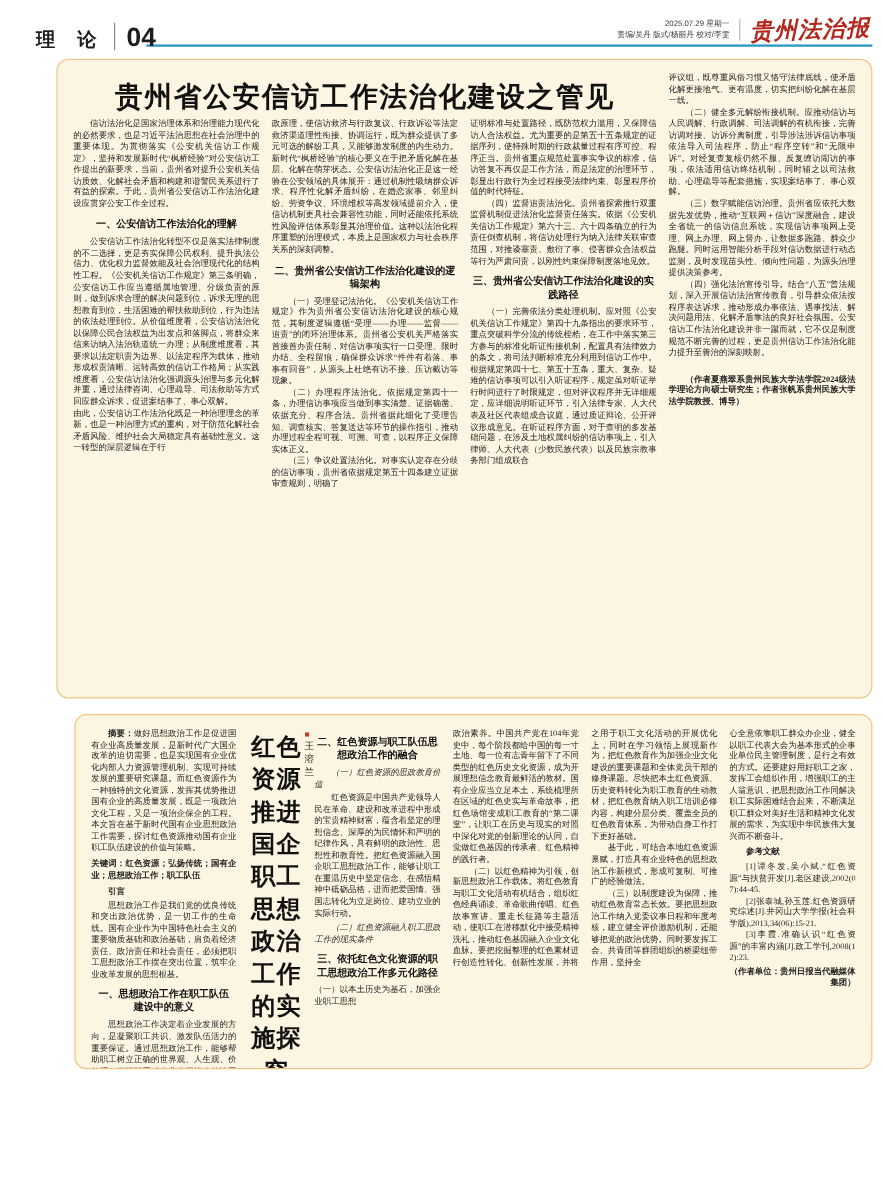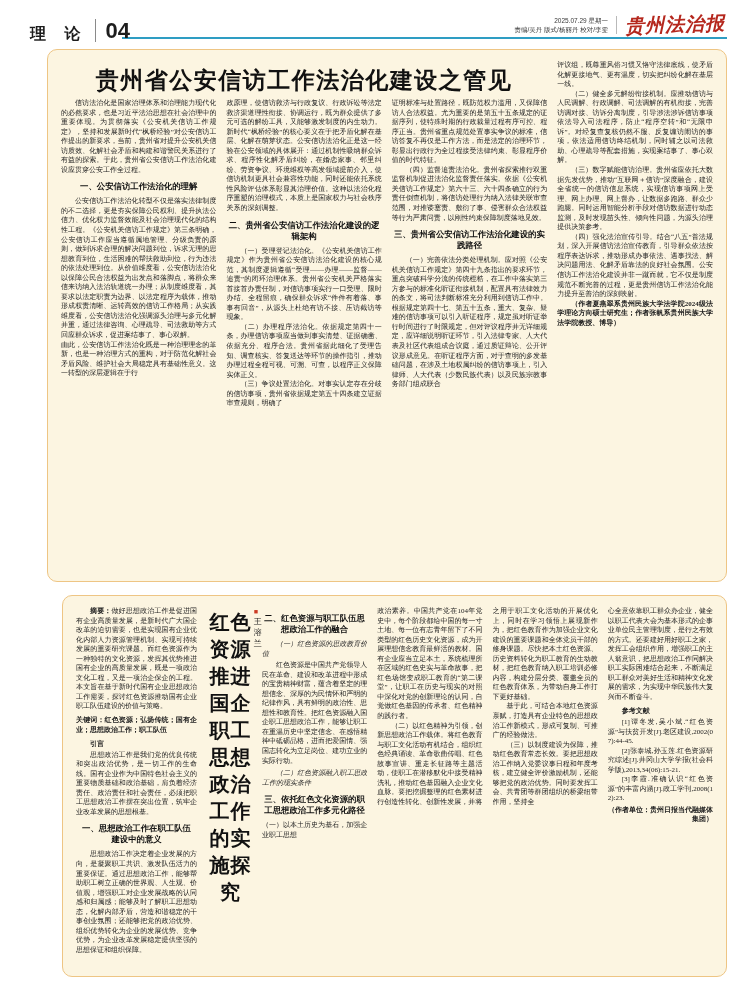--- a/index.html
+++ b/index.html
@@ -21,21 +21,21 @@
   .hdr-right{display:flex;align-items:center;gap:8px;z-index:2;padding-bottom:4px;}
   .issue-info{text-align:right;font-size:6.5px;line-height:9px;color:#3a3a3a;
               font-family:"Liberation Sans","DejaVu Sans",sans-serif;padding-right:8px;border-right:1px solid #b9b9b9;}
   .masthead{color:var(--red);font-weight:700;font-style:italic;font-size:19px;letter-spacing:1px;
             font-family:"DejaVu Serif","Liberation Serif",serif;transform:rotate(-2deg);}
 
   
   .abox{margin-left:17px;background:var(--boxbg);border:1.5px solid var(--boxbd);border-radius:10px;
         padding:11px 13px;overflow:hidden;}
   .box1{margin-top:7px;height:533px;}
-  .box2{margin-top:13px;height:382px;margin-left:32px;}
+  .box2{margin-top:13px;height:296px;margin-left:32px;}
 
   .a-title{font-weight:700;text-align:center;color:#111;}
   .t1{font-size:23px;letter-spacing:1.5px;margin:4px 0 3px;}
   .t2{font-size:20px;letter-spacing:1px;margin:2px 0 3px;}
   .byline{text-align:center;font-size:8px;color:#222;margin-bottom:7px;}
   .byline .mark{color:#cc3a22;font-size:7px;margin-right:4px;}
 
   .flexrow{display:flex;gap:10px;}
   .cols{display:flex;gap:10px;overflow:hidden;}
   .col{flex:1;overflow:hidden;font-size:7px;line-height:9.55px;text-align:justify;
@@ -51,21 +51,21 @@
   .a2-right .cols{height:302px;}
 
   
   .blk{margin:0;}
   .blk.p,.blk.bio,.blk.ref,.blk.ab{text-indent:2em;}
   .blk.h2{font-weight:700;text-align:center;text-indent:0;font-size:8.4px;line-height:11px;margin:6px 2px 5px;
           font-family:"Liberation Sans","DejaVu Sans",sans-serif;color:#101010;}
   .blk.h3{font-style:italic;margin:3px 0 2px;text-indent:2em;color:#2c2c2c;}
   .blk.h3b{font-weight:700;text-indent:2em;margin:4px 0 2px;font-family:"Liberation Sans","DejaVu Sans",sans-serif;}
   .blk.kw{font-weight:700;margin-top:4px;text-indent:0;}
-  .blk.bio{font-weight:700;margin-top:0;}
+  .blk.bio{font-weight:700;margin-top:12px;}
   .blk.note{font-weight:700;text-align:right;margin-top:2px;}
   .blk b{font-weight:700;}
 </style>
 </head>
 <body>
 
 <div class="page">
 
   <div class="hdr">
     <div class="hdr-left">

